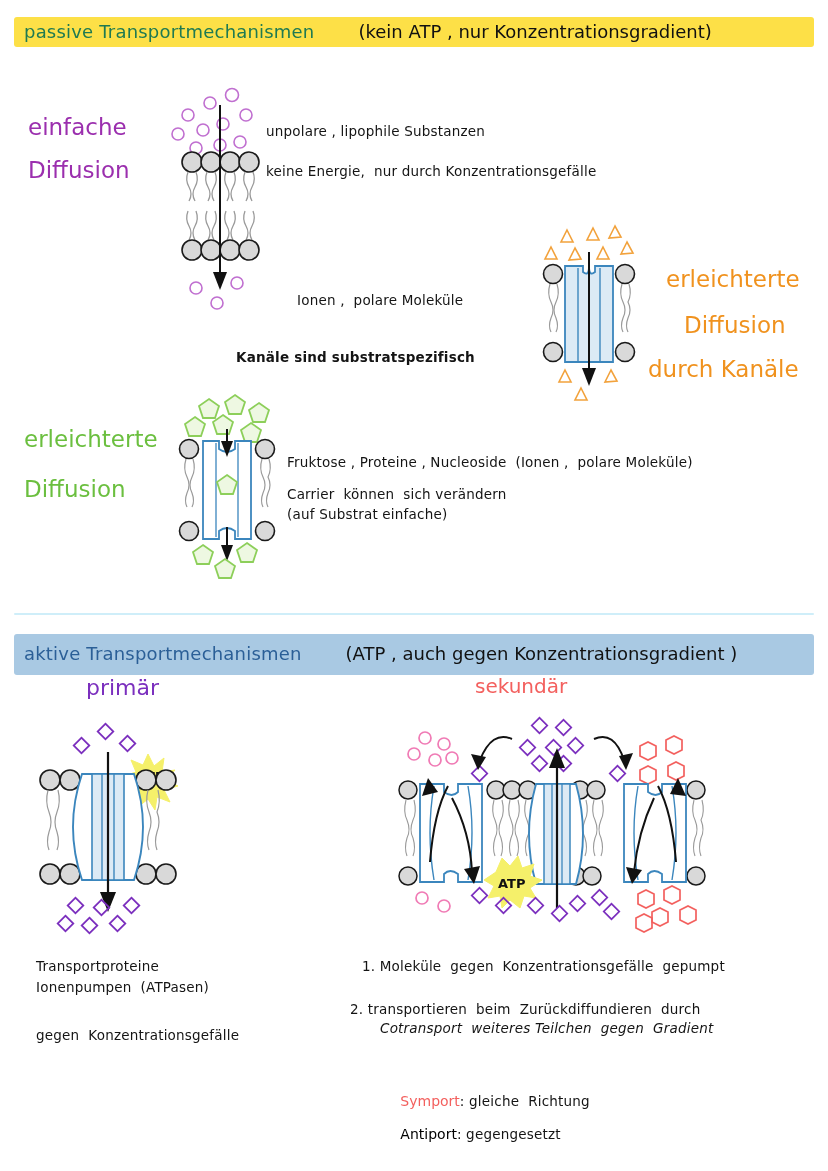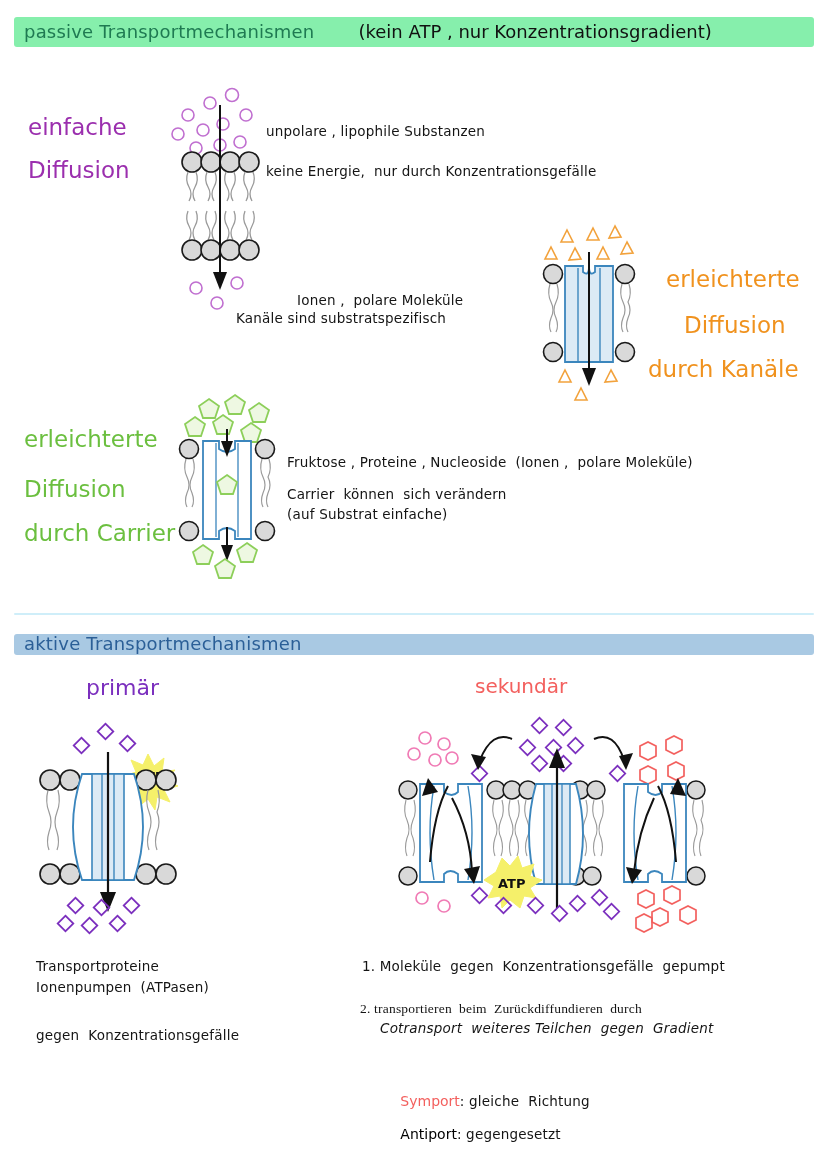--- a/index.html
+++ b/index.html
@@ -14,22 +14,22 @@
   }
   .page { position:absolute; inset:0; }
 
   
   .hl-bar {
     position:absolute; display:flex; align-items:center;
     border-radius: 3px;
     padding: 2px 10px 4px 10px;
     white-space: nowrap;
   }
-  .hl-green { background:#86efac; left:14px; top:17px; width:800px; height:30px; }
-  .hl-blue  { background:#a9c9e3; left:14px; top:634px; width:800px; height:21px; }
+  .hl-green { background:#fde047; left:14px; top:17px; width:800px; height:30px; }
+  .hl-blue  { background:#a9c9e3; left:14px; top:634px; width:800px; height:41px; }
   .hd-title {
     font-size:18px; letter-spacing:.2px;
   }
   .hd-green-txt { color:#1f7a52; }
   .hd-blue-txt  { color:#2b5f97; }
   .hd-paren {
     color:#111; font-size:18px; margin-left:44px;
   }
 
   
@@ -122,21 +122,21 @@
           <circle cx="77" cy="233" r="6"></circle>
         <circle cx="57" cy="253" r="6"></circle>
       </g>
     </svg>
   </div>
 
   <div class="hw hw-note" style="left:266px; top:122px;">unpolare , lipophile Substanzen</div>
   <div class="hw hw-note" style="left:266px; top:162px;">keine Energie,  nur durch Konzentrationsgefälle</div>
 
   <div class="hw hw-note" style="left:297px; top:291px;">Ionen ,  polare Moleküle</div>
-  <div class="hw hw-note" style="left:236px; top:309px;">Kanäle sind substratspezifisch</div>
+  <div class="hw hw-note" style="left:236px; top:348px;font-weight:bold;">Kanäle sind substratspezifisch</div>
 
   <div class="svgwrap" style="left:535px; top:222px;">
     <svg width="120" height="180" viewBox="0 0 120 180">
       <g fill="none" stroke="#f2a23c" stroke-width="1.6">
         <polygon points="32,8 38,20 26,20"></polygon>
         <polygon points="58,6 64,18 52,18"></polygon>
         <polygon points="80,4 74,16 86,15"></polygon>
         <polygon points="16,25 22,37 10,37"></polygon>
         <polygon points="40,26 34,38 46,37"></polygon>
         <polygon points="68,25 74,37 62,37"></polygon>
@@ -173,21 +173,20 @@
       </g>
     </svg>
   </div>
 
   <div class="hw lbl-orange" style="left:666px; top:264px;">erleichterte</div>
   <div class="hw lbl-orange" style="left:684px; top:310px;">Diffusion</div>
   <div class="hw lbl-orange" style="left:648px; top:354px;">durch Kanäle</div>
 
   <div class="hw lbl-green" style="left:24px; top:424px;">erleichterte</div>
   <div class="hw lbl-green" style="left:24px; top:474px;">Diffusion</div>
-  <div class="hw lbl-green" style="left:24px; top:518px;">durch Carrier</div>
 
   <div class="svgwrap" style="left:173px; top:393px;">
     <svg width="120" height="185" viewBox="0 0 120 185">
       <g fill="#eef8e2" stroke="#8dcf5a" stroke-width="1.8">
         <polygon points="36,6 46,13 42,25 30,25 26,13"></polygon>
         <polygon points="62,2 72,9 68,21 56,21 52,9"></polygon>
         <polygon points="86,10 96,17 92,29 80,29 76,17"></polygon>
         <polygon points="22,24 32,31 28,43 16,43 12,31"></polygon>
         <polygon points="50,22 60,29 56,41 44,41 40,29"></polygon>
         <polygon points="78,30 88,37 84,49 72,49 68,37"></polygon>
@@ -227,20 +226,21 @@
   </div>
 
   <div class="hw hw-note" style="left:287px; top:453px;">Fruktose , Proteine , Nucleoside  (Ionen ,  polare Moleküle)</div>
   <div class="hw hw-note" style="left:287px; top:485px;">Carrier  können  sich verändern</div>
   <div class="hw hw-note" style="left:287px; top:505px;">(auf Substrat einfache)</div>
 
   <div class="divider"></div>
 
   <div class="hl-bar hl-blue">
     <span class="hd-title hd-blue-txt">aktive Transportmechanismen</span>
+    <span class="hd-paren">(ATP , auch gegen Konzentrationsgradient )</span>
   </div>
 
   <div class="hw lbl-primar" style="left:86px; top:673px;">primär</div>
 
   <div class="svgwrap" style="left:30px; top:722px;">
     <svg width="160" height="215" viewBox="0 0 160 215">
       <g fill="none" stroke="#7b2fbe" stroke-width="1.8">
         <rect x="70" y="4" width="11" height="11" transform="rotate(45 75.5 9.5)"></rect>
         <rect x="46" y="18" width="11" height="11" transform="rotate(45 51.5 23.5)"></rect>
         <rect x="92" y="16" width="11" height="11" transform="rotate(45 97.5 21.5)"></rect>
@@ -419,21 +419,21 @@
         <polygon points="238,182 246,178 254,182 254,192 246,196 238,192"></polygon>
         <polygon points="264,178 272,174 280,178 280,188 272,192 264,188"></polygon>
         <polygon points="252,200 260,196 268,200 268,210 260,214 252,210"></polygon>
         <polygon points="280,198 288,194 296,198 296,208 288,212 280,208"></polygon>
         <polygon points="236,206 244,202 252,206 252,216 244,220 236,216"></polygon>
       </g>
     </svg>
   </div>
 
   <div class="hw hw-note" style="left:362px; top:957px;">1. Moleküle  gegen  Konzentrationsgefälle  gepumpt</div>
-  <div class="hw hw-note" style="left:360px; top:1000px;font-family:Liberation Serif, serif;">2. transportieren  beim  Zurückdiffundieren  durch</div>
+  <div class="hw hw-note" style="left:350px; top:1000px;">2. transportieren  beim  Zurückdiffundieren  durch</div>
   <div class="hw hw-note" style="left:380px; top:1019px;font-style:italic;">Cotransport  weiteres Teilchen  gegen  Gradient</div>
 
   <div class="hw" style="left:380px; top:1068px;">
     <span class="lbl-symport">Symport</span><span class="hw-note" style="font-size:13.5px;">: gleiche  Richtung</span>
   </div>
   <div class="hw" style="left:380px; top:1101px;">
     <span class="lbl-antiport">Antiport</span><span class="hw-note" style="font-size:13.5px;">: gegengesetzt</span>
   </div>
 
 </div>

